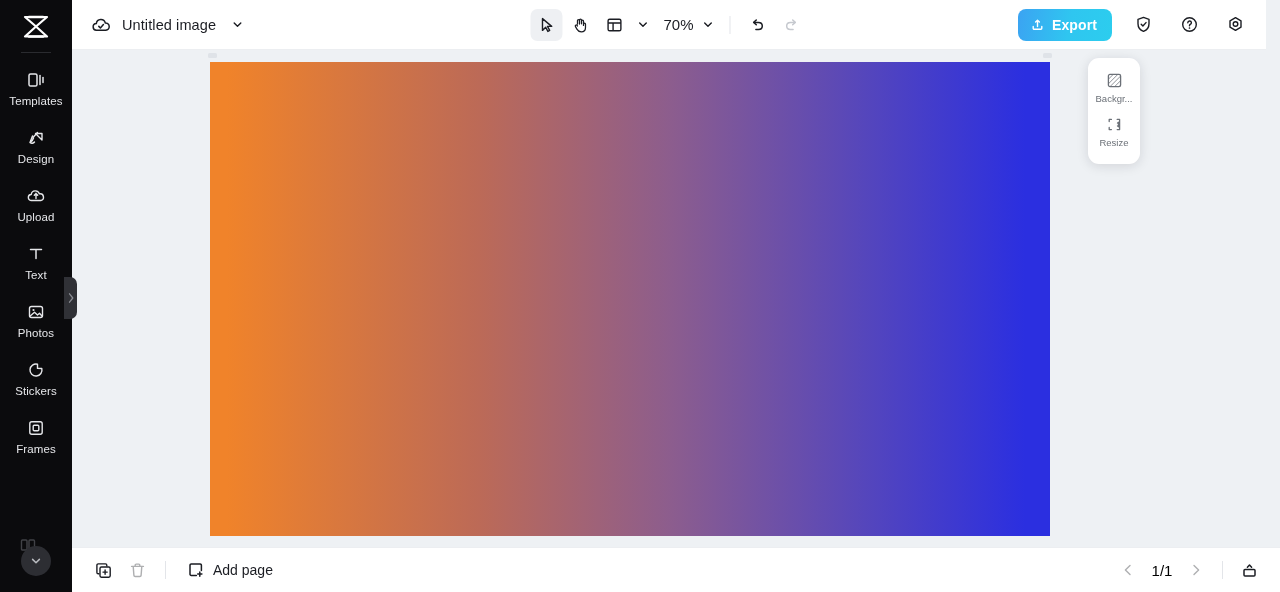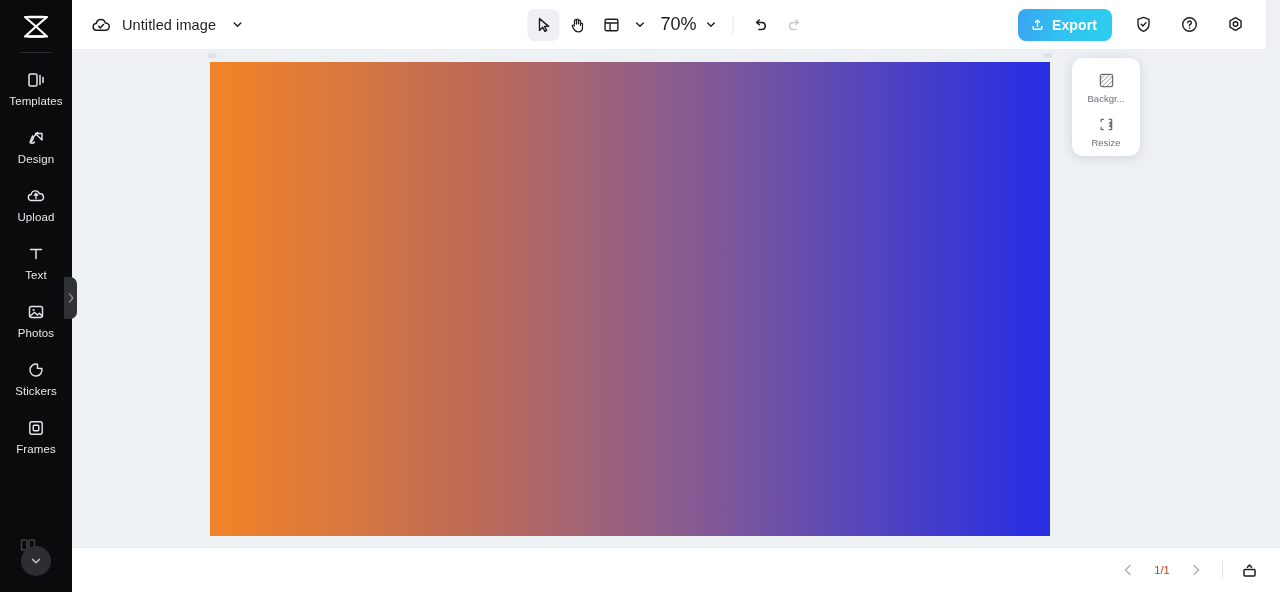--- a/index.html
+++ b/index.html
@@ -25,21 +25,21 @@
   .tb-center {
     position: absolute; left: 50%; transform: translateX(-50%);
     display: flex; align-items: center; gap: 2px; height: 100%;
   }
   .tool {
     width: 32px; height: 32px; border-radius: 7px;
     display: flex; align-items: center; justify-content: center; cursor: pointer;
   }
   .tool.active { background: #eef0f3; }
   .combo { display: flex; align-items: center; gap: 1px; }
-  .zoom-val { font-size: 18px; color: #1b1d23; padding: 0 2px 0 8px; min-width: 38px; text-align: center; }
+  .zoom-val { font-size: 15px; color: #1b1d23; padding: 0 2px 0 8px; min-width: 38px; text-align: center; }
   .vdiv { width: 1px; height: 18px; background: #e3e5e9; margin: 0 9px; }
 
   .tb-right { margin-left: auto; display: flex; align-items: center; gap: 16px; padding-right: 16px; }
   .export-btn {
     display: flex; align-items: center; gap: 7px;
     height: 32px; padding: 0 15px 0 12px; border-radius: 8px;
     background: linear-gradient(100deg, #3ba3f2 0%, #2fc6f0 55%, #2ccdee 100%);
     color: #fff; font-size: 14px; font-weight: 700; cursor: pointer; border: none;
     letter-spacing: .1px;
   }
@@ -86,22 +86,22 @@
   }
   .handle {
     position: absolute; width: 9px; height: 5px; background: #dfe3e8;
     border-radius: 1.5px;
   }
   .h-tl { left: -2px; top: -9px; }
   .h-tr { right: -2px; top: -9px; }
 
   
   .float-panel {
-    position: absolute; right: 20px; top: 8px; width: 68px;
-    background: #fff; border-radius: 11px; padding: 8px 0 2px;
+    position: absolute; right: 20px; top: 8px; width: 52px;
+    background: #fff; border-radius: 11px; padding: 8px 0 10px;
     box-shadow: 0 2px 12px rgba(20,25,40,.13); z-index: 25;
   }
   .fp-item {
     display: flex; flex-direction: column; align-items: center; gap: 4px;
     padding: 6px 2px; cursor: pointer; border-radius: 7px; margin: 0 4px;
   }
   .fp-label { font-size: 9.5px; color: #6b7077; max-width: 46px; overflow: hidden;
     white-space: nowrap; text-overflow: ellipsis; text-align: center; }
 
   
@@ -131,21 +131,21 @@
     display: flex; align-items: center; padding: 0 16px; z-index: 30;
   }
   .bb-left { display: flex; align-items: center; gap: 4px; }
   .bb-btn { width: 30px; height: 30px; border-radius: 6px; display: flex;
     align-items: center; justify-content: center; cursor: pointer; }
   .bb-btn.disabled { opacity: .35; cursor: default; }
   .addpage { display: flex; align-items: center; gap: 8px; cursor: pointer;
     padding: 5px 8px; border-radius: 6px; }
   .addpage span { font-size: 14px; color: #1b1d23; }
   .bb-right { margin-left: auto; display: flex; align-items: center; gap: 2px; }
-  .pagecount { font-size: 11px; color: #c2410c; min-width: 34px; text-align: center; }
+  .pagecount { font-size: 15px; color: #000000; min-width: 34px; text-align: center; }
 </style>
 </head>
 <body>
 
 <div class="app">
 
   <div class="sidebar">
     <div class="logo">
       <svg width="30" height="26" viewBox="0 0 30 26" fill="none">
         <path d="M4 3 L26 3 L15 12.5 L26 22.5 L4 22.5 L15 12.5 Z" stroke="#fff" stroke-width="2.2" stroke-linejoin="round" fill="none"></path>
@@ -377,20 +377,46 @@
             <path d="M12.4 6.2v4.6M12.4 6.2l-1 1M12.4 6.2l1 1M12.4 10.8l-1-1M12.4 10.8l1-1" stroke="#6b7077" stroke-width="1.1" stroke-linecap="round"></path>
           </svg>
         </span>
         <span class="fp-label">Resize</span>
       </div>
     </div>
   </div>
 
 
   <div class="bottombar">
+    <div class="bb-left">
+      <span class="bb-btn">
+        <svg width="19" height="19" viewBox="0 0 19 19" fill="none">
+          <path d="M12.8 5.4V4.2a1.3 1.3 0 0 0-1.3-1.3H4.2A1.3 1.3 0 0 0 2.9 4.2v7.3c0 .7.6 1.3 1.3 1.3h1.2" stroke="#1b1d23" stroke-width="1.4" stroke-linejoin="round"></path>
+          <rect x="6" y="6" width="10.2" height="10.2" rx="1.4" stroke="#1b1d23" stroke-width="1.4"></rect>
+          <path d="M11.1 9v4.2M9 11.1h4.2" stroke="#1b1d23" stroke-width="1.4" stroke-linecap="round"></path>
+        </svg>
+      </span>
+      <span class="bb-btn disabled">
+        <svg width="19" height="19" viewBox="0 0 19 19" fill="none">
+          <path d="M3.6 5.4h11.8" stroke="#1b1d23" stroke-width="1.4" stroke-linecap="round"></path>
+          <path d="M7.2 5.4V4.1a1 1 0 0 1 1-1h2.6a1 1 0 0 1 1 1v1.3" stroke="#1b1d23" stroke-width="1.4" stroke-linejoin="round"></path>
+          <path d="M5.2 5.4l.7 9a1.2 1.2 0 0 0 1.2 1.1h4.8a1.2 1.2 0 0 0 1.2-1.1l.7-9" stroke="#1b1d23" stroke-width="1.4" stroke-linejoin="round"></path>
+        </svg>
+      </span>
+      <span class="vdiv"></span>
+      <span class="addpage">
+        <span style="display:flex;">
+          <svg width="18" height="18" viewBox="0 0 18 18" fill="none">
+            <path d="M14.4 9.6V4.2a1.2 1.2 0 0 0-1.2-1.2H4.2A1.2 1.2 0 0 0 3 4.2v9a1.2 1.2 0 0 0 1.2 1.2h5.2" stroke="#1b1d23" stroke-width="1.5" stroke-linecap="round" stroke-linejoin="round"></path>
+            <path d="M12.8 11v4.2M10.7 13.1h4.2" stroke="#1b1d23" stroke-width="1.5" stroke-linecap="round"></path>
+          </svg>
+        </span>
+        <span>Add page</span>
+      </span>
+    </div>
 
     <div class="bb-right">
       <span class="bb-btn disabled">
         <svg width="16" height="16" viewBox="0 0 16 16" fill="none">
           <path d="M10 3.4 5.4 8l4.6 4.6" stroke="#1b1d23" stroke-width="1.4" stroke-linecap="round" stroke-linejoin="round"></path>
         </svg>
       </span>
       <span class="pagecount">1/1</span>
       <span class="bb-btn disabled">
         <svg width="16" height="16" viewBox="0 0 16 16" fill="none">

